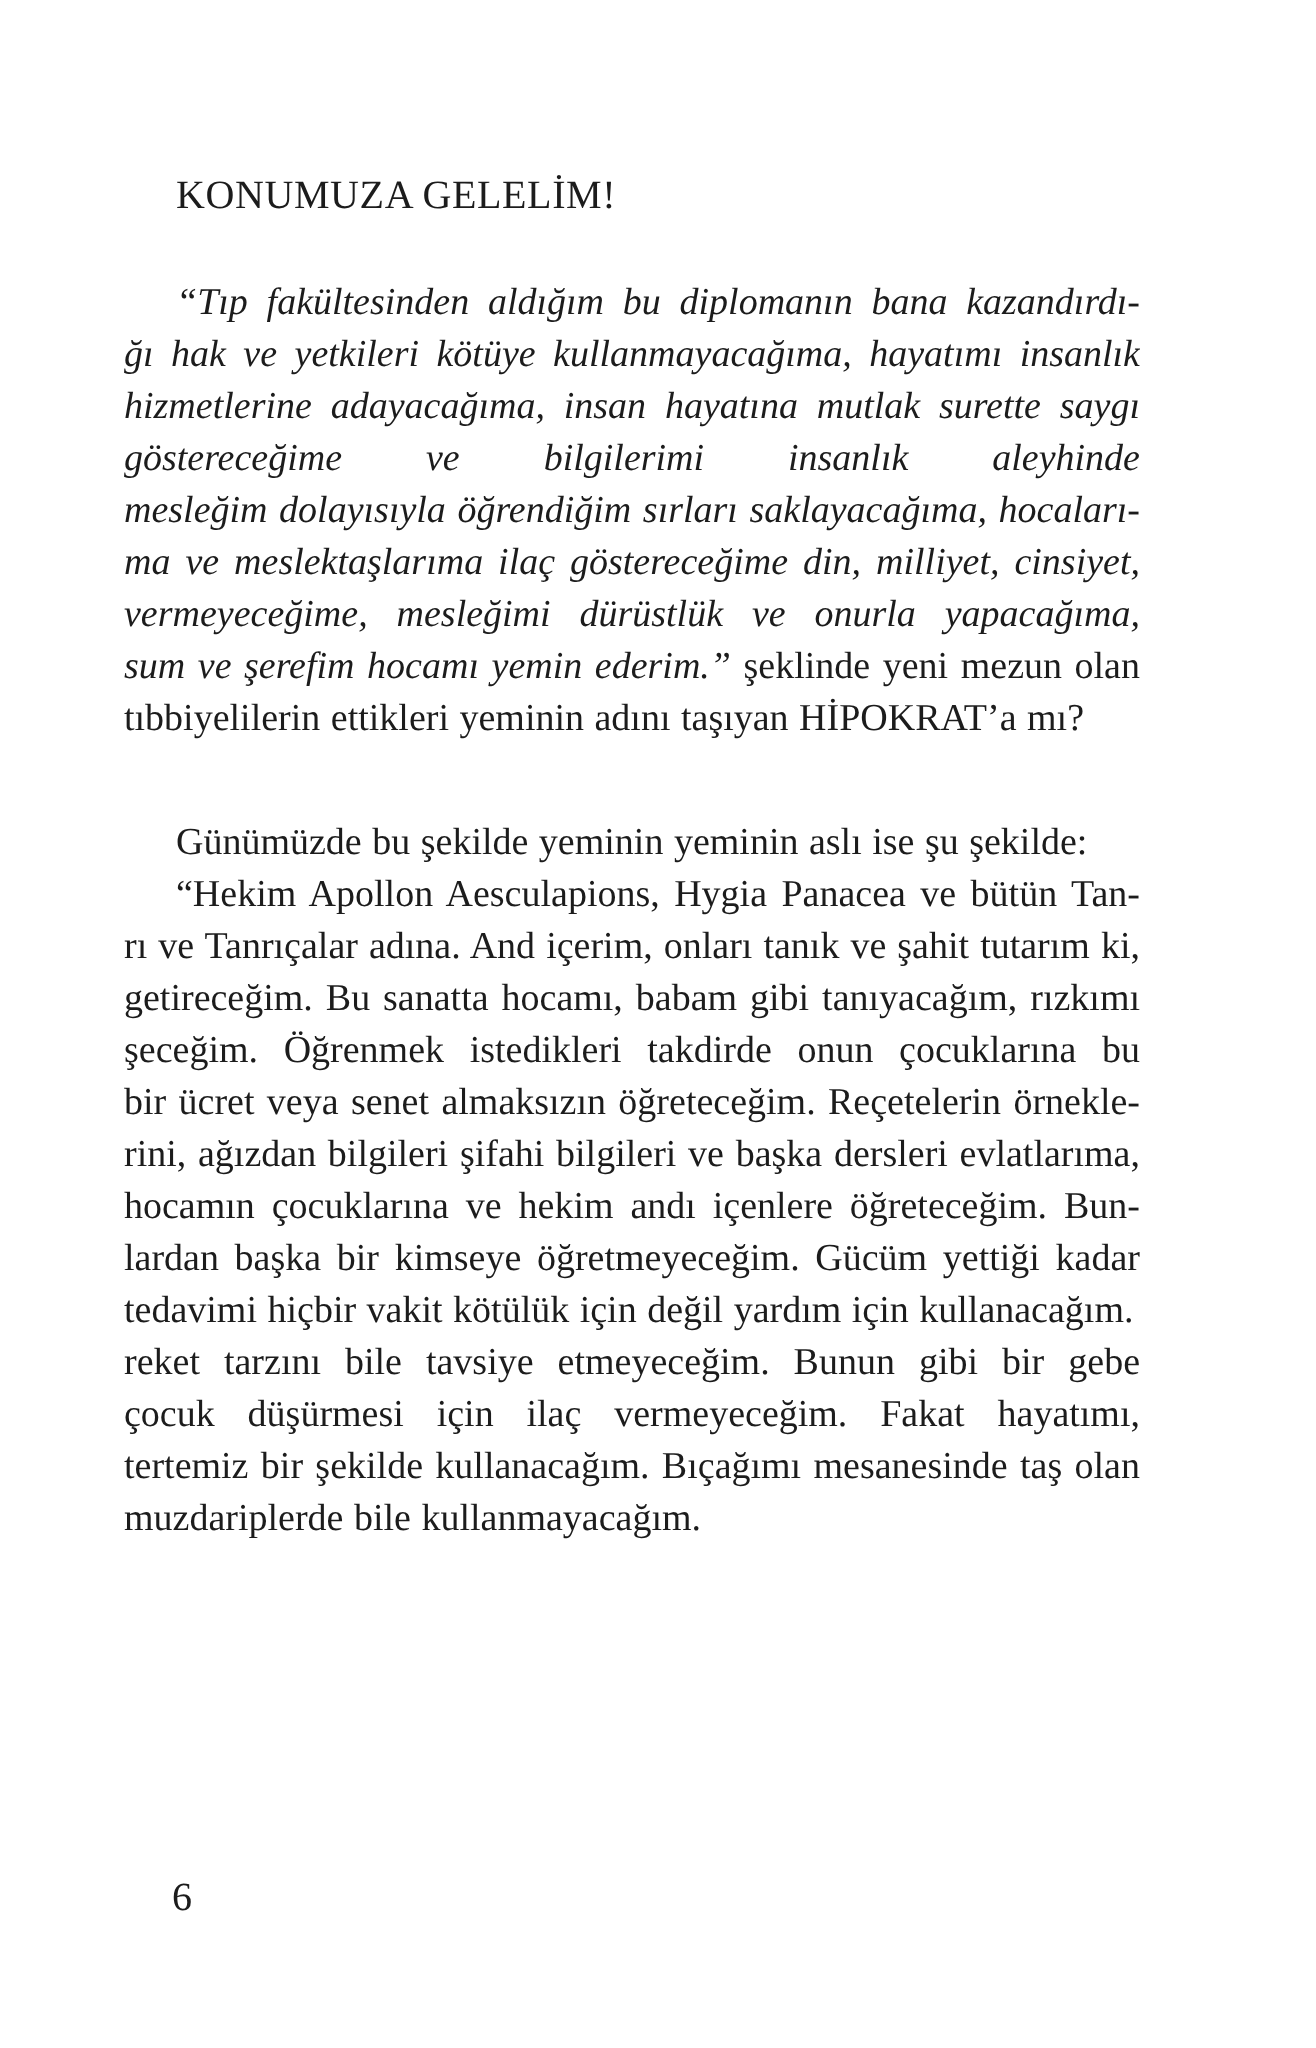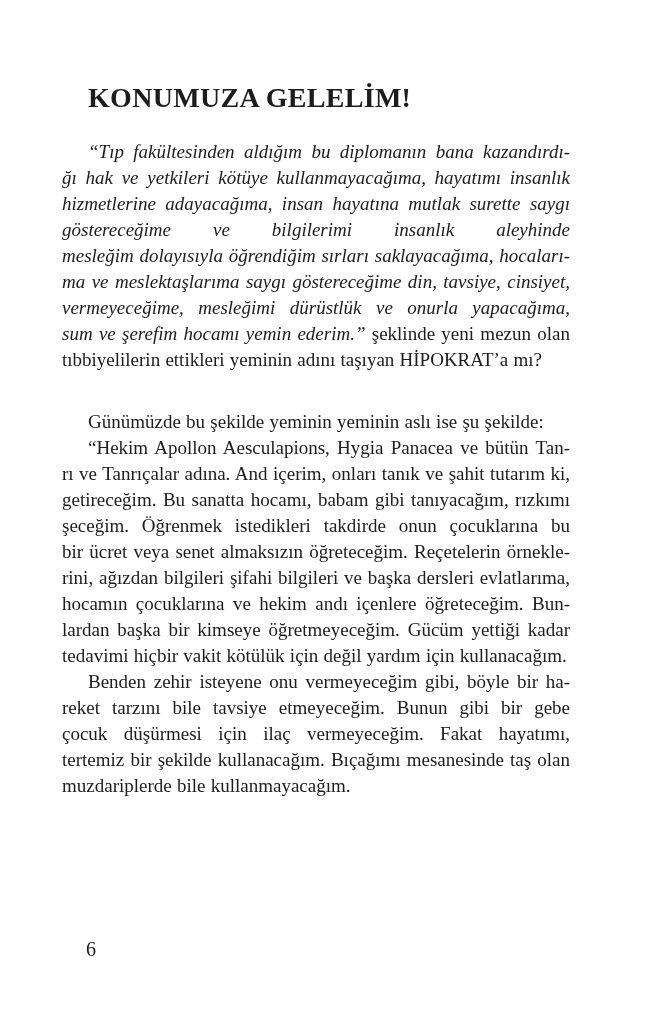--- a/index.html
+++ b/index.html
@@ -14,22 +14,22 @@
   }
   .content {
     position: absolute;
     left: 62px;
     top: 85px;
     width: 508px;
   }
   .heading {
     margin: 0 0 28px 0;
     padding-left: 26px;
-    font-size: 28px;
-    font-weight: bold;
+    font-size: 20px;
+    font-weight: normal;
     line-height: 26px;
     letter-spacing: 0.3px;
   }
   .line {
     margin: 0;
     font-size: 19px;
     line-height: 26px;
     height: 26px;
     overflow: hidden;
     text-align: justify;
@@ -55,21 +55,21 @@
   <div class="content">
 
     <h1 class="heading">KONUMUZA GELELİM!</h1>
 
 
     <p class="line just indent italic">“Tıp fakültesinden aldığım bu diplomanın bana kazandırdı-</p>
     <p class="line just italic">ğı hak ve yetkileri kötüye kullanmayacağıma, hayatımı insanlık</p>
     <p class="line just italic">hizmetlerine adayacağıma, insan hayatına mutlak surette saygı</p>
     <p class="line just italic">göstereceğime ve bilgilerimi insanlık aleyhinde kullanmayacağıma,</p>
     <p class="line just italic">mesleğim dolayısıyla öğrendiğim sırları saklayacağıma, hocaları-</p>
-    <p class="line just italic">ma ve meslektaşlarıma saygı göstereceğime din, tavsiye, cinsiyet,</p>
+    <p class="line just italic">ma ve meslektaşlarıma ilaç göstereceğime din, milliyet, cinsiyet,</p>
     <p class="line just italic">vermeyeceğime, mesleğimi dürüstlük ve onurla yapacağıma, namu-</p>
 
     <p class="line just">
       <span class="italic">sum ve şerefim hocamı yemin ederim.”</span>
       <span>şeklinde yeni mezun olan</span>
     </p>
     <p class="line">tıbbiyelilerin ettikleri yeminin adını taşıyan HİPOKRAT’a mı?</p>
 
     <div class="para-gap"></div>
 
@@ -78,21 +78,20 @@
     <p class="line just indent">“Hekim Apollon Aesculapions, Hygia Panacea ve bütün Tan-</p>
     <p class="line just">rı ve Tanrıçalar adına. And içerim, onları tanık ve şahit tutarım ki,</p>
     <p class="line just">getireceğim. Bu sanatta hocamı, babam gibi tanıyacağım, rızkımı</p>
     <p class="line just">şeceğim. Öğrenmek istedikleri takdirde onun çocuklarına bu sanatı</p>
     <p class="line just">bir ücret veya senet almaksızın öğreteceğim. Reçetelerin örnekle-</p>
     <p class="line just">rini, ağızdan bilgileri şifahi bilgileri ve başka dersleri evlatlarıma,</p>
     <p class="line just">hocamın çocuklarına ve hekim andı içenlere öğreteceğim. Bun-</p>
     <p class="line just">lardan başka bir kimseye öğretmeyeceğim. Gücüm yettiği kadar</p>
     <p class="line">tedavimi hiçbir vakit kötülük için değil yardım için kullanacağım.</p>
 
-    <p class="line just indent">Benden zehir isteyene onu vermeyeceğim gibi, böyle bir ha-</p>
     <p class="line just">reket tarzını bile tavsiye etmeyeceğim. Bunun gibi bir gebe kadına</p>
     <p class="line just">çocuk düşürmesi için ilaç vermeyeceğim. Fakat hayatımı, sanatımı</p>
     <p class="line just">tertemiz bir şekilde kullanacağım. Bıçağımı mesanesinde taş olan</p>
     <p class="line">muzdariplerde bile kullanmayacağım.</p>
 
   </div>
 
   <div class="page-number">6</div>
 </div>
 

